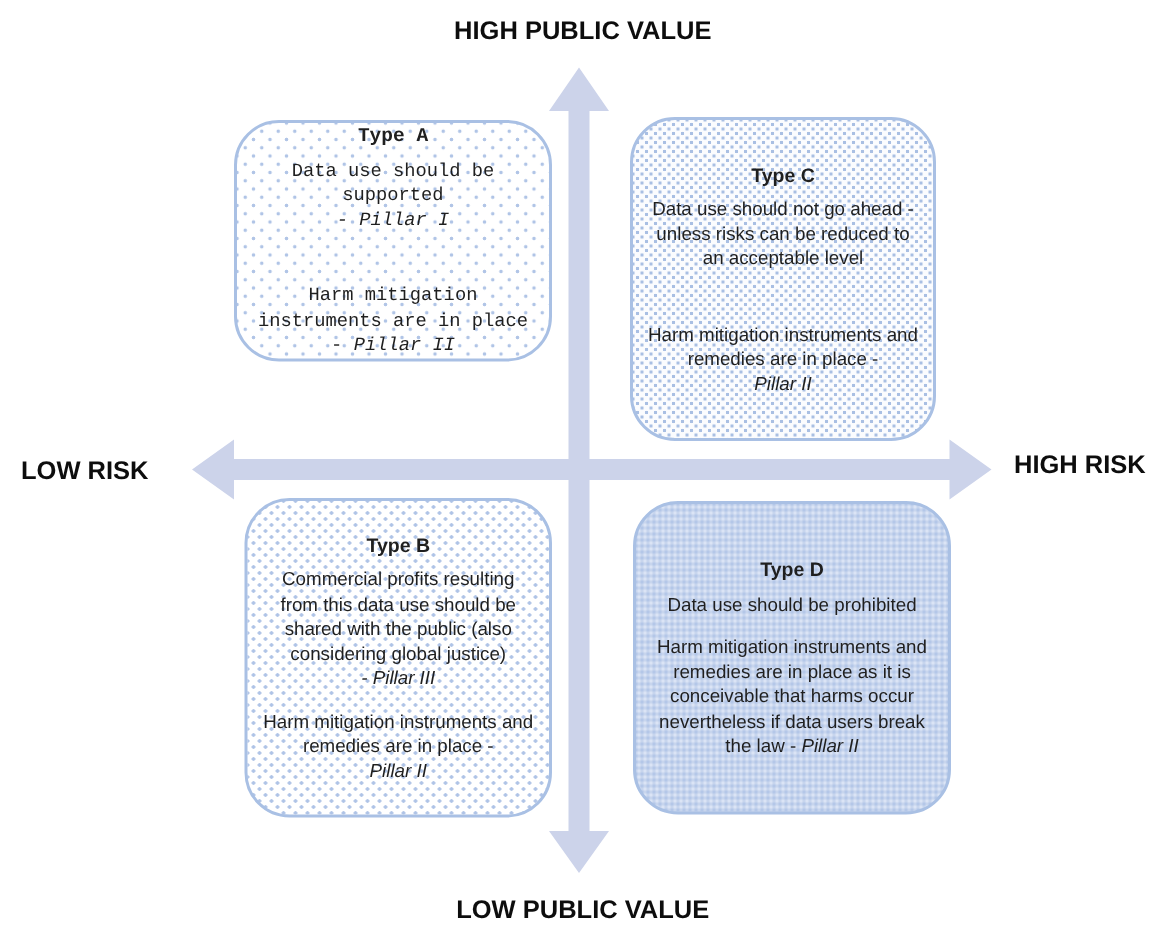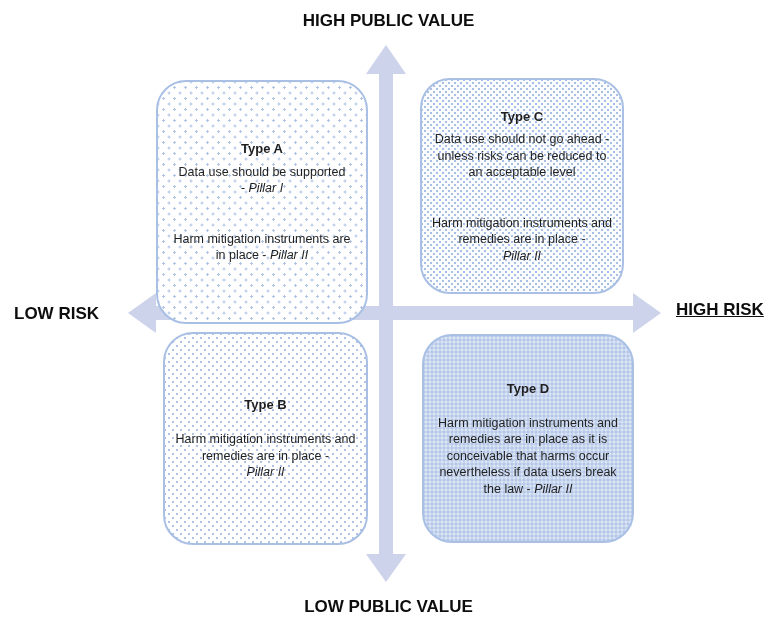--- a/index.html
+++ b/index.html
@@ -17,21 +17,21 @@
   .axis-label {
     position: absolute;
     font-weight: 700;
     font-size: 17px;
     color: #0d0d0d;
     white-space: nowrap;
   }
   #label-top    { top: 11px;  left: 0; width: 100%; text-align: center; }
   #label-bottom { top: 597px; left: 0; width: 100%; text-align: center; }
   #label-left   { top: 304px; left: 14px; }
-  #label-right  { top: 300px; left: 676px; text-decoration: underline; }
+  #label-right  { top: 300px; left: 676px; }
 
   
   #arrows { position: absolute; top: 0; left: 0; width: 777px; height: 630px; }
 
   
   .qbox {
     position: absolute;
     box-sizing: border-box;
     border: 2px solid #a9c0e4;
     border-radius: 30px;
@@ -46,27 +46,28 @@
     color: #1f1f1f;
   }
   .qbox .title { font-weight: 700; font-size: 13px; margin: 0 0 6px 0; }
   .qbox p { margin: 0; }
   .gap-lg { margin-top: 34px !important; }
   .gap-sm { margin-top: 12px !important; }
   .it  { font-style: italic; }
   .blk { display: block; font-style: italic; }
 
   #box-a {
-    left: 156px; top: 80px; width: 212px; height: 244px;
+    left: 156px; top: 80px; width: 212px; height: 161px;
     background-color: #ffffff;
     background-image:
       radial-gradient(circle, #b0c4e6 1px, rgba(0,0,0,0) 1.4px),
       radial-gradient(circle, #b0c4e6 1px, rgba(0,0,0,0) 1.4px);
     background-size: 11px 11px;
     background-position: 0 0, 5.5px 5.5px;
+    font-family: Liberation Mono, monospace;
   }
   #box-c {
     left: 420px; top: 78px; width: 204px; height: 216px;
     background-color: #fbfcfe;
     background-image:
       radial-gradient(circle, #a9bfe3 1px, rgba(0,0,0,0) 1.35px),
       radial-gradient(circle, #a9bfe3 1px, rgba(0,0,0,0) 1.35px);
     background-size: 6px 6px;
     background-position: 0 0, 3px 3px;
   }
@@ -112,21 +113,23 @@
   </div>
 
   <div id="box-c" class="qbox">
     <p class="title">Type C</p>
     <p>Data use should not go ahead - unless risks can be reduced to an acceptable level</p>
     <p class="gap-lg"><span>Harm mitigation instruments and remedies are in place -</span><span class="blk">Pillar II</span></p>
   </div>
 
   <div id="box-b" class="qbox">
     <p class="title">Type B</p>
+    <p><span>Commercial profits resulting from this data use should be shared with the public (also considering global justice)</span><span class="blk">- Pillar III</span></p>
     <p class="gap-sm"><span>Harm mitigation instruments and remedies are in place -</span><span class="blk">Pillar II</span></p>
   </div>
 
   <div id="box-d" class="qbox">
     <p class="title">Type D</p>
+    <p>Data use should be prohibited</p>
     <p class="gap-sm"><span>Harm mitigation instruments and remedies are in place as it is conceivable that harms occur nevertheless if data users break the law - </span><span class="it">Pillar II</span></p>
   </div>
 
 </div>
 
 </body></html>

